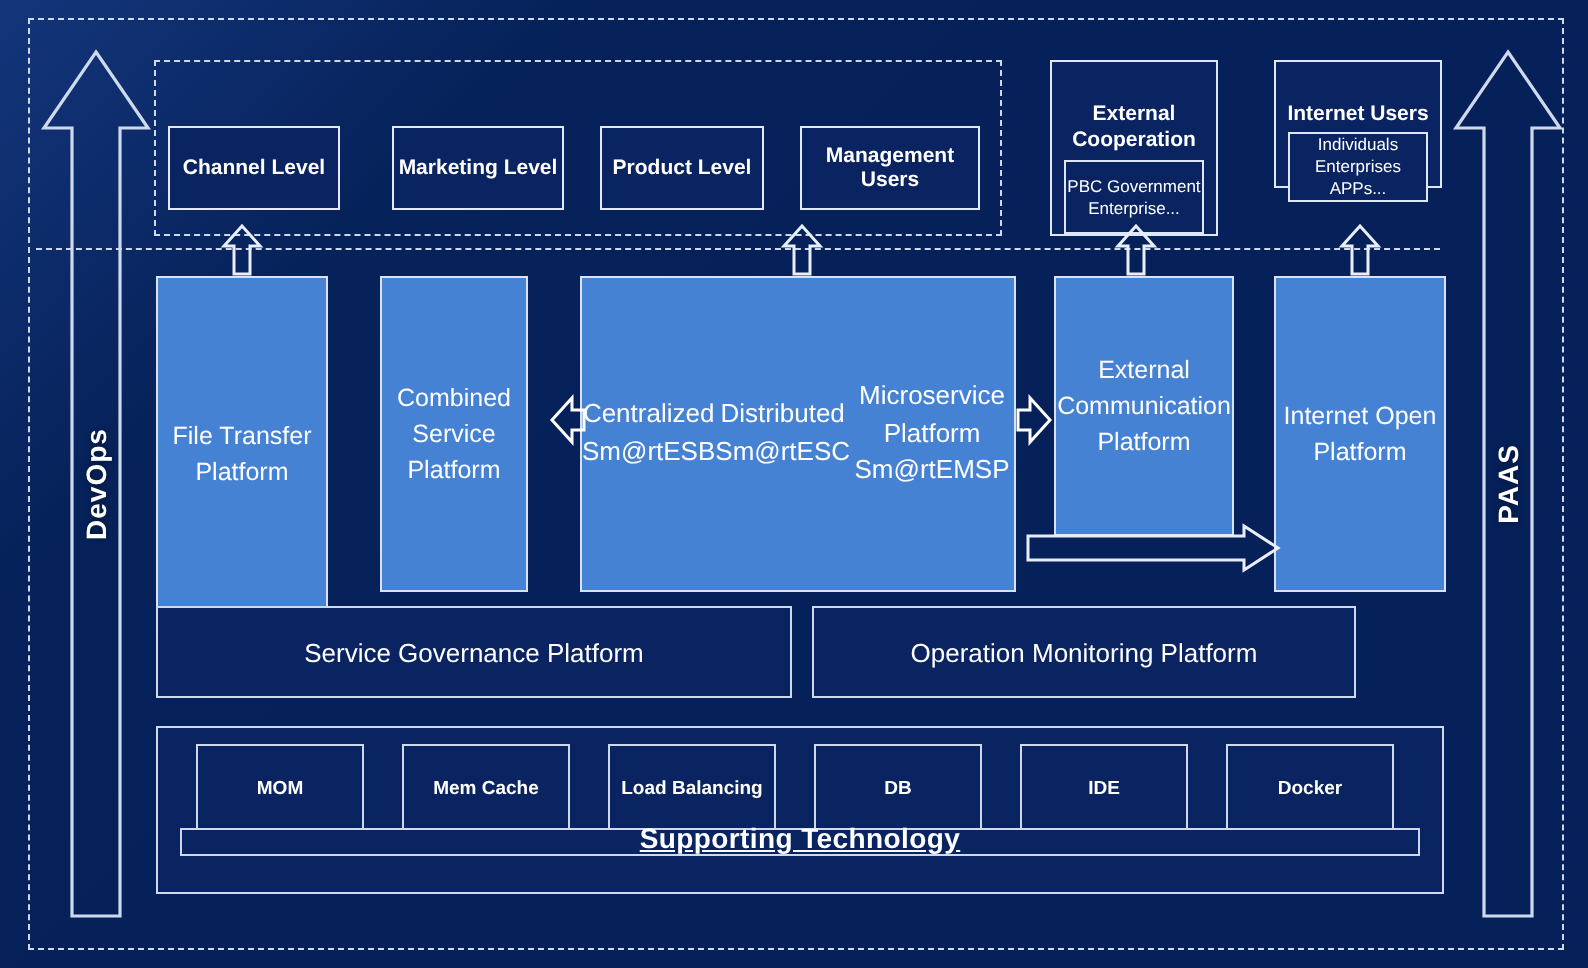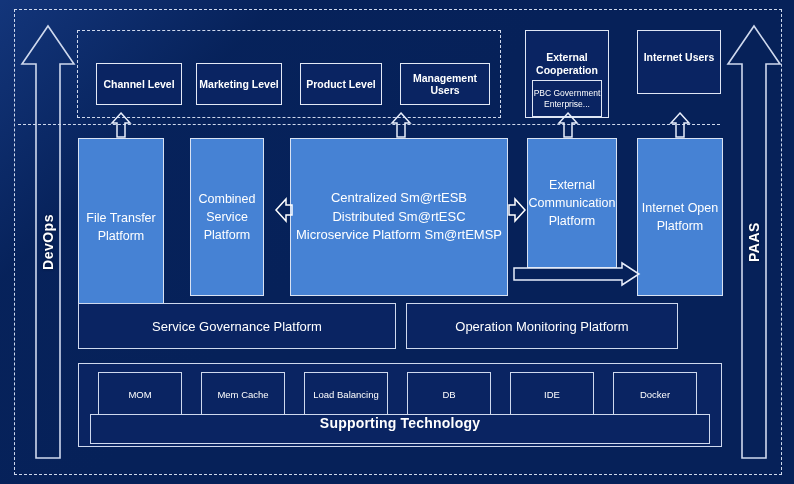--- a/index.html
+++ b/index.html
@@ -140,30 +140,32 @@
   .tech-cell{
     position:absolute;
     top:372px;height:46px;
     border:1.3px solid #cfd9ee;
     box-sizing:border-box;
     background:#0a2462;
     display:flex;align-items:center;justify-content:center;
     text-align:center;
     font-size:9.5px;
     line-height:1.25;
+    font-weight:bold;
   }
   .support-bar{
     position:absolute;
-    left:90px;top:414px;width:620px;height:30px;
+    left:90px;top:414px;width:620px;height:14px;
     border:1.4px solid #cfd9ee;
     box-sizing:border-box;
     background:#0a2462;
-    display:flex;align-items:flex-start;justify-content:center;
+    display:flex;align-items:flex-end;justify-content:center;
     font-size:14px;font-weight:bold;
     letter-spacing:.2px;
+    text-decoration:underline;
   }
 
   
   .up-arrow{position:absolute;width:20px;height:26px;}
   .h-arrow{position:absolute;}
   svg{overflow:visible;}
 </style>
 </head>
 <body>
 
@@ -180,40 +182,41 @@
 
   <div class="side-arrow" id="paas-arrow">
     <svg width="56" height="440" viewBox="0 0 56 440">
       <polygon points="28,4 54,42 40,42 40,436 16,436 16,42 2,42" fill="none" stroke="#cfd9ee" stroke-width="1.6"></polygon>
     </svg>
     <div class="label">PAAS</div>
   </div>
 
   <div class="levels-dashed-box"></div>
 
-  <div class="lvl-box" style="left:96px;width:86px;">
+  <div class="lvl-box" style="left:84px;width:86px;">
     <span>Channel Level</span>
   </div>
   <div class="lvl-box" style="left:196px;width:86px;">
     <span>Marketing Level</span>
   </div>
   <div class="lvl-box" style="left:300px;width:82px;">
     <span>Product Level</span>
   </div>
   <div class="lvl-box" style="left:400px;width:90px;">
     <span>Management Users</span>
   </div>
 
   <div class="top-ext" style="left:525px;width:84px;height:88px;">
     <div class="tt">External Cooperation</div>
     <div class="inner" style="height:44px;">PBC Government Enterprise...</div>
   </div>
 
   <div class="top-ext" style="left:637px;width:84px;height:64px;">
     <div class="tt">Internet Users</div>
+    <div class="inner" style="height:54px;margin-top:2px;">Individuals Enterprises APPs...</div>
   </div>
 
   <div class="h-dash"></div>
 
   <div class="up-arrow" style="left:111px;top:112px;">
     <svg width="20" height="26" viewBox="0 0 20 26">
       <polygon points="10,1 19,11 14,11 14,25 6,25 6,11 1,11" fill="none" stroke="#e8eefb" stroke-width="1.5"></polygon>
     </svg>
   </div>
   <div class="up-arrow" style="left:391px;top:112px;">
@@ -233,21 +236,21 @@
   </div>
 
   <div class="plat" style="left:78px;width:86px;height:178px;">
     <span>File Transfer Platform</span>
   </div>
 
   <div class="plat" style="left:190px;width:74px;height:158px;">
     <span>Combined Service Platform</span>
   </div>
 
-  <div class="plat center" style="left:290px;width:218px;height:158px;flex-direction:column;">
+  <div class="plat center" style="left:290px;width:218px;height:158px;">
     <div>Centralized Sm@rtESB</div>
     <div>Distributed Sm@rtESC</div>
     <div>Microservice Platform Sm@rtEMSP</div>
   </div>
 
   <div class="plat" style="left:527px;width:90px;height:130px;">
     <span>External Communication Platform</span>
   </div>
 
   <div class="plat" style="left:637px;width:86px;height:158px;">

